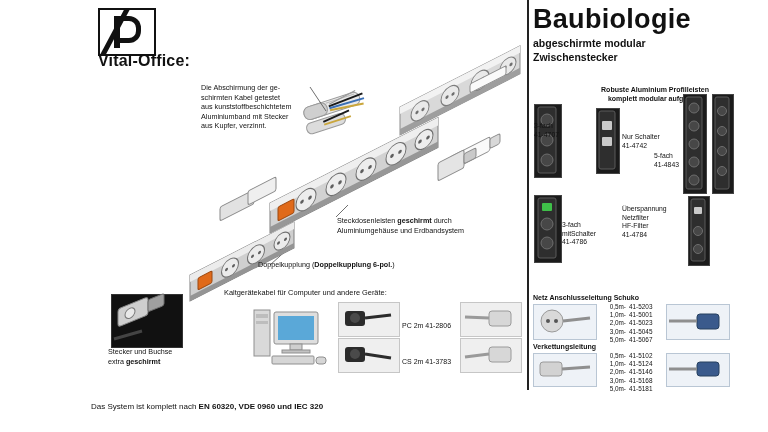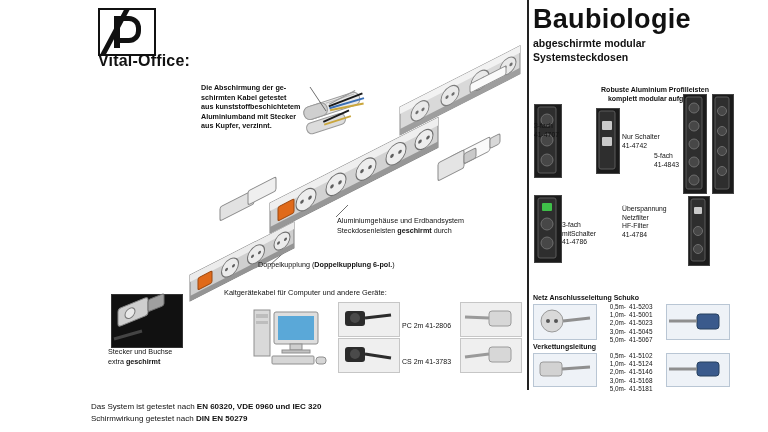--- a/index.html
+++ b/index.html
@@ -99,21 +99,21 @@
   .txt {
     position: absolute;
     font-size: 7.2px;
     line-height: 9.6px;
     color: #111;
   }
   .txt b { font-weight: bold; }
 
   
   .ann-shield {
-    left: 201px; top: 83px; width: 108px; font-weight: bold;
+    left: 201px; top: 83px; width: 108px;
   }
 
   
   .cable-art {
     position: absolute;
     left: 300px; top: 88px;
     width: 74px; height: 42px;
   }
 
   
@@ -239,21 +239,21 @@
       <div class="p-stem"></div>
       <div class="p-bowl"></div>
       <div class="p-slash"></div>
     </div>
     <div class="logo-text">Vital-Office:</div>
   </div>
 
   <div class="title">Baubiologie</div>
   <div class="subtitle">
     <div>abgeschirmte modular</div>
-    <div>Systemsteckdosen</div>
+    <div>Zwischenstecker</div>
   </div>
 
   <div class="v-divider"></div>
 
   <div class="txt ann-shield">
     <div>Die Abschirmung der ge-</div>
     <div>schirmten Kabel getestet</div>
     <div>aus kunststoffbeschichtetem</div>
     <div>Aluminiumband mit Stecker</div>
     <div>aus Kupfer, verzinnt.</div>
@@ -390,22 +390,22 @@
       <g transform="translate(6,14) skewY(-22)">
         <rect x="0" y="0" width="30" height="18" rx="3" fill="#cfcfcf" stroke="#8a8a8a" stroke-width="1"></rect>
         <rect x="30" y="3" width="16" height="12" rx="2" fill="#9f9f9f" stroke="#6f6f6f" stroke-width="1"></rect>
         <circle cx="12" cy="9" r="5" fill="#e9e9e9" stroke="#777" stroke-width="1"></circle>
       </g>
       <path d="M2 44 L30 36" stroke="#444" stroke-width="3" fill="none"></path>
     </svg>
   </div>
 
   <div class="txt ann-strip">
+    <div><span>Steckdosenleisten </span><b>geschirmt</b><span> durch</span></div>
     <div>Aluminiumgehäuse und Erdbandsystem</div>
-    <div><span>Steckdosenleisten </span><b>geschirmt</b><span> durch</span></div>
   </div>
 
   <div class="txt ann-verkettung">
     <div><span>Doppelkupplung (</span><b>Doppelkupplung 6-pol.</b><span>)</span></div>
   </div>
 
   <div class="txt ann-stecker">
     <div>Stecker und Buchse</div>
     <div><span>extra </span><b>geschirmt</b></div>
   </div>
@@ -598,17 +598,16 @@
   </div>
   <div class="art-col" style="left:629px;top:352px;width:40px;">
     <div>41-5102</div>
     <div>41-5124</div>
     <div>41-5146</div>
     <div>41-5168</div>
     <div>41-5181</div>
   </div>
 
   <div class="footnote">
-    <div><span>Das System ist getestet nach </span><b>EN 60320, VDE 0960 und IEC 320</b></div>
-    <div><span>Schirmwirkung getestet nach </span><b>DIN EN 50279</b></div>
+    <div><span>Das System ist komplett nach </span><b>EN 60320, VDE 0960 und IEC 320</b></div>
   </div>
 
 </div>
 
 </body></html>

